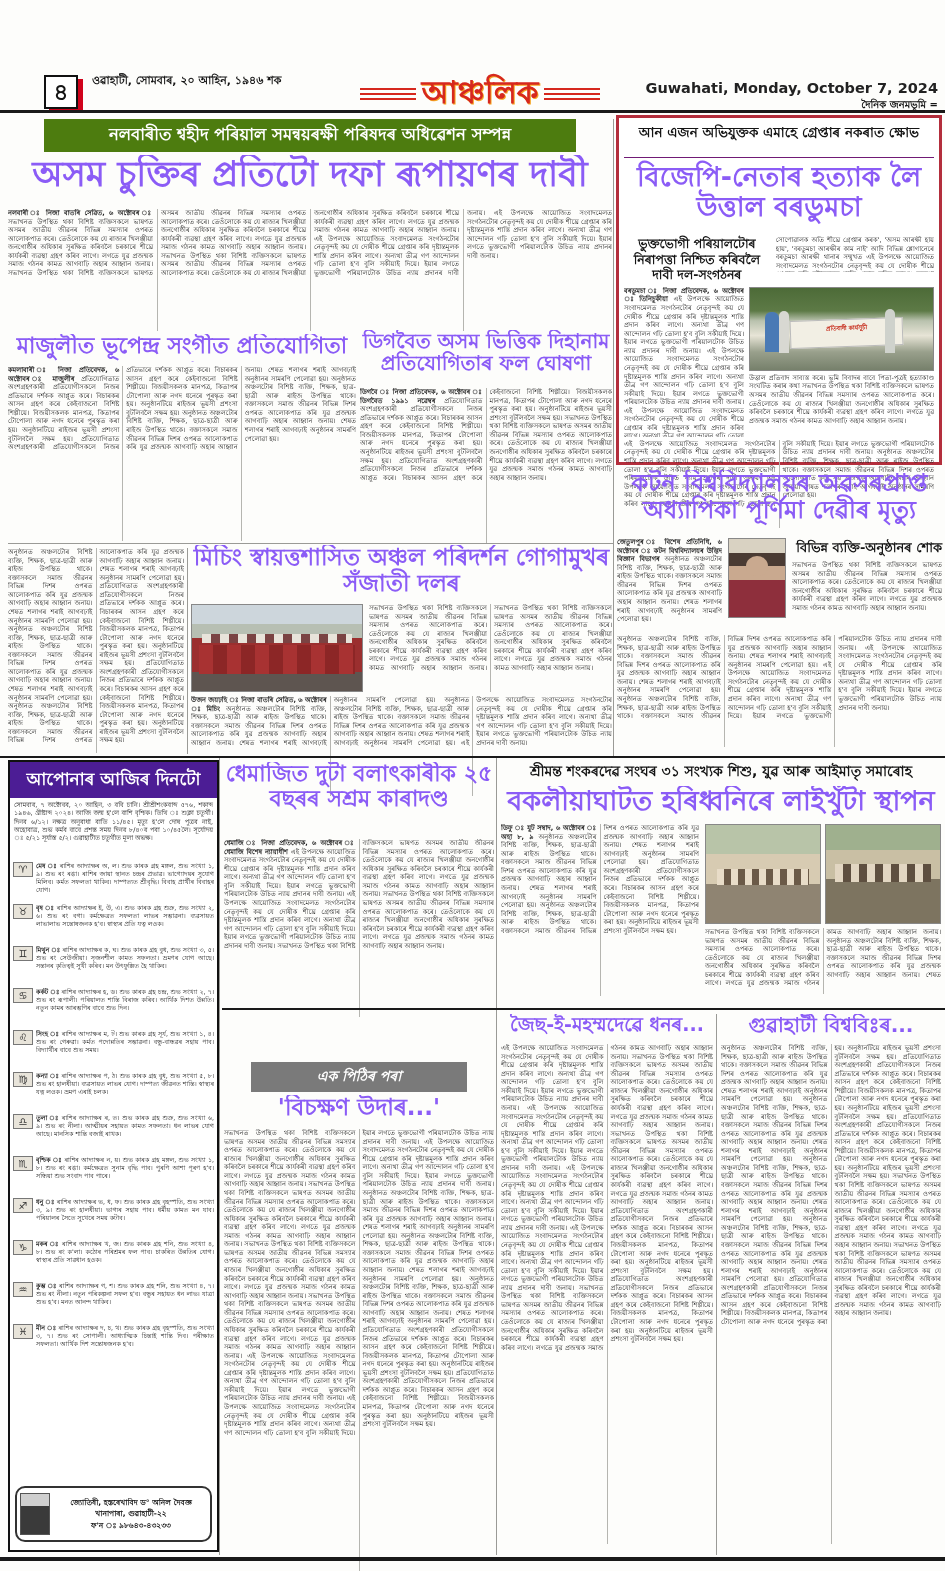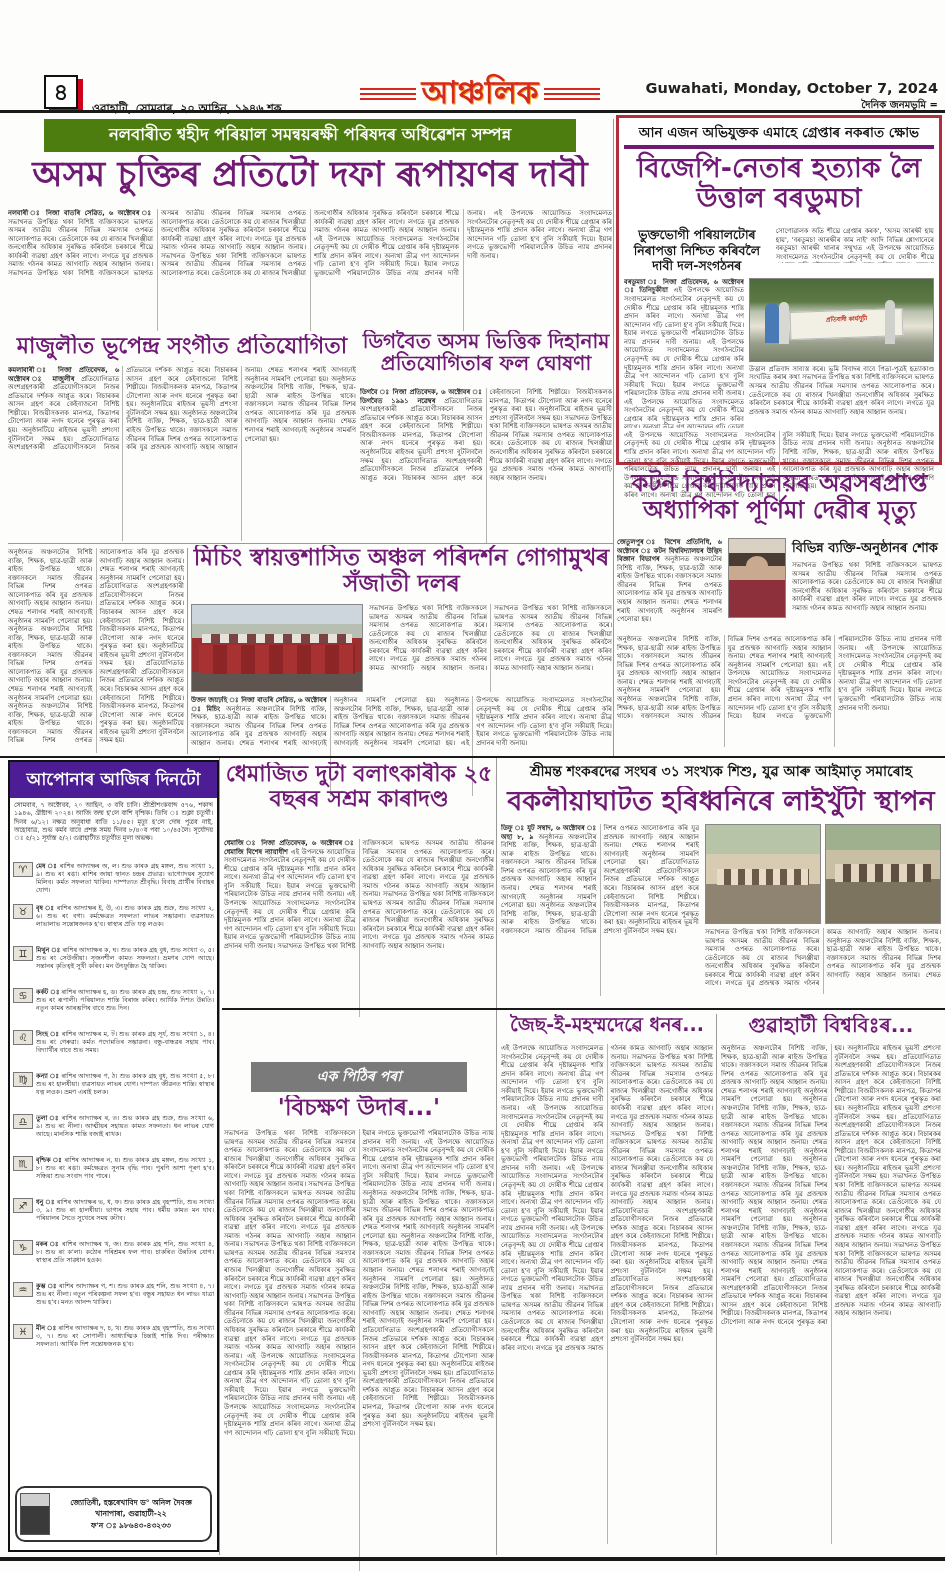--- a/index.html
+++ b/index.html
@@ -7,21 +7,21 @@
   #page{position:relative;width:945px;height:1571px;background:#fdfdfb;margin:0 auto;
         font-family:"DejaVu Sans","Liberation Sans",sans-serif;color:#141414;overflow:hidden}
   .abs{position:absolute}
   .rule-h{position:absolute;background:#1a1a1a}
   .rule-v{position:absolute;background:#9a9a96;width:1px}
   .body-text{font-size:6.6px;line-height:1.3;text-align:justify;color:#202020;overflow:hidden}
   .body-text .dl{font-weight:bold}
   .c2{column-count:2;column-gap:7px;column-rule:1px solid #b5b5b0}
   .c3{column-count:3;column-gap:7px;column-rule:1px solid #b5b5b0}
   .c4{column-count:4;column-gap:8px;column-rule:1px solid #b5b5b0}
-  .headline{font-weight:bold;color:#701a75;text-align:center;line-height:1.12;overflow:hidden}
+  .headline{font-weight:bold;color:#8b5cf6;text-align:center;line-height:1.12;overflow:hidden}
   .kicker-red{background:#4d7c0f;color:#fff;font-weight:bold;text-align:center;overflow:hidden}
   .photo{position:absolute;overflow:hidden;border:1px solid #888}
   
   #pagenum{left:44px;top:75px;width:34px;height:34px;border:2px solid #111;background:#fff;
            box-shadow:5px 4px 0 #d0021b;font-size:23px;font-weight:bold;text-align:center;line-height:30px}
   .mast-lines{display:inline-block;width:56px;height:12px;vertical-align:middle;
     background:repeating-linear-gradient(#d6281e 0 2px,transparent 2px 5px);}
   
   #horo{left:8px;top:760px;width:211px;height:792px;border:2px solid #111;background:#fff}
   #horo-title{background:#4c1d95;color:#fff;font-weight:bold;font-size:17px;text-align:center;padding:4px 0}
@@ -39,21 +39,21 @@
   #bjp-box{left:616px;top:115px;width:326px;height:350px;border:3px solid #b32e3c;background:#fff;padding:4px 5px}
   .graylabel{background:#7a7a7a;color:#fff;font-style:italic;font-weight:bold;text-align:center;
              font-size:14px;padding:3px 0;width:80%;margin:0 auto}
 </style>
 </head>
 <body>
 
 <div id="page">
 
   <div class="abs" id="pagenum">৪</div>
-  <div class="abs" style="left:92px;top:100px;font-size:11px;font-weight:bold">ওৱাহাটী, সোমবাৰ, ২০ আহিন, ১৯৪৬ শক</div>
+  <div class="abs" style="left:92px;top:72px;font-size:11px;font-weight:bold">ওৱাহাটী, সোমবাৰ, ২০ আহিন, ১৯৪৬ শক</div>
 
   <div class="abs" style="left:300px;top:68px;width:360px;text-align:center">
     <span class="mast-lines"></span>
     <span style="color:#d6281e;font-size:31px;font-weight:bold;vertical-align:middle;text-shadow:1px 1px 0 #f5a623">আঞ্চলিক</span>
     <span class="mast-lines"></span>
   </div>
 
   <div class="abs" style="left:620px;top:80px;width:318px;text-align:right;font-size:14.5px;font-weight:bold;color:#222">Guwahati, Monday, October 7, 2024</div>
   <div class="abs" style="left:620px;top:97px;width:318px;text-align:right;font-size:10px;font-weight:bold;border-top:0">দৈনিক জনমভূমি =</div>
 
@@ -61,21 +61,21 @@
 
   <div class="abs" style="left:8px;top:119px;width:604px">
     <div class="kicker-red" style="width:88%;margin:0 auto;font-size:16.5px;padding:3px 0">নলবাৰীত শ্বহীদ পৰিয়াল সমন্বয়ৰক্ষী পৰিষদৰ অধিৱেশন সম্পন্ন</div>
     <div class="headline" style="font-size:35px;margin-top:3px;height:48px">অসম চুক্তিৰ প্ৰতিটো দফা ৰূপায়ণৰ দাবী</div>
     <div class="body-text c4" style="height:122px;margin-top:6px">
       <b class="dl">নলবাৰী ঃ নিজা বাতৰি সেৱিত, ৬ অক্টোবৰ ঃ </b><span>সভাখনত উপস্থিত থকা বিশিষ্ট ব্যক্তিসকলে ভাষণত অসমৰ জাতীয় জীৱনৰ বিভিন্ন সমস্যাৰ ওপৰত আলোকপাত কৰে। তেওঁলোকে কয় যে ৰাজ্যৰ খিলঞ্জীয়া জনগোষ্ঠীৰ অধিকাৰ সুৰক্ষিত কৰিবলৈ চৰকাৰে শীঘ্ৰে কাৰ্যকৰী ব্যৱস্থা গ্ৰহণ কৰিব লাগে। লগতে যুৱ প্ৰজন্মক সমাজ গঠনৰ কামত আগবাঢ়ি অহাৰ আহ্বান জনায়।  সভাখনত উপস্থিত থকা বিশিষ্ট ব্যক্তিসকলে ভাষণত অসমৰ জাতীয় জীৱনৰ বিভিন্ন সমস্যাৰ ওপৰত আলোকপাত কৰে। তেওঁলোকে কয় যে ৰাজ্যৰ খিলঞ্জীয়া জনগোষ্ঠীৰ অধিকাৰ সুৰক্ষিত কৰিবলৈ চৰকাৰে শীঘ্ৰে কাৰ্যকৰী ব্যৱস্থা গ্ৰহণ কৰিব লাগে। লগতে যুৱ প্ৰজন্মক সমাজ গঠনৰ কামত আগবাঢ়ি অহাৰ আহ্বান জনায়।  সভাখনত উপস্থিত থকা বিশিষ্ট ব্যক্তিসকলে ভাষণত অসমৰ জাতীয় জীৱনৰ বিভিন্ন সমস্যাৰ ওপৰত আলোকপাত কৰে। তেওঁলোকে কয় যে ৰাজ্যৰ খিলঞ্জীয়া জনগোষ্ঠীৰ অধিকাৰ সুৰক্ষিত কৰিবলৈ চৰকাৰে শীঘ্ৰে কাৰ্যকৰী ব্যৱস্থা গ্ৰহণ কৰিব লাগে। লগতে যুৱ প্ৰজন্মক সমাজ গঠনৰ কামত আগবাঢ়ি অহাৰ আহ্বান জনায়।  </span><span>এই উপলক্ষে আয়োজিত সংবাদমেলত সংগঠনটোৰ নেতৃবৃন্দই কয় যে দোষীক শীঘ্ৰে গ্ৰেপ্তাৰ কৰি দৃষ্টান্তমূলক শাস্তি প্ৰদান কৰিব লাগে। অন্যথা তীব্ৰ গণ আন্দোলন গঢ়ি তোলা হ'ব বুলি সকীয়াই দিয়ে। ইয়াৰ লগতে ভুক্তভোগী পৰিয়ালটোক উচিত ন্যায় প্ৰদানৰ দাবী জনায়।  এই উপলক্ষে আয়োজিত সংবাদমেলত সংগঠনটোৰ নেতৃবৃন্দই কয় যে দোষীক শীঘ্ৰে গ্ৰেপ্তাৰ কৰি দৃষ্টান্তমূলক শাস্তি প্ৰদান কৰিব লাগে। অন্যথা তীব্ৰ গণ আন্দোলন গঢ়ি তোলা হ'ব বুলি সকীয়াই দিয়ে। ইয়াৰ লগতে ভুক্তভোগী পৰিয়ালটোক উচিত ন্যায় প্ৰদানৰ দাবী জনায়।  </span>
     </div>
   </div>
 
   <div class="abs" id="bjp-box">
-    <div style="font-size:13.5px;font-weight:bold;text-align:center;border-bottom:4px solid #701a75;padding-bottom:0">আন এজন অভিযুক্তক এমাহে গ্ৰেপ্তাৰ নকৰাত ক্ষোভ</div>
+    <div style="font-size:13.5px;font-weight:bold;text-align:center;border-bottom:1px solid #701a75;padding-bottom:12px">আন এজন অভিযুক্তক এমাহে গ্ৰেপ্তাৰ নকৰাত ক্ষোভ</div>
     <div class="headline" style="font-size:27px;height:76px;padding-top:4px">বিজেপি-নেতাৰ হত্যাক লৈ উত্তাল বৰডুমচা</div>
     <div style="display:flex;gap:6px;margin-top:2px">
       <div style="flex:0 0 47%;font-size:12.5px;font-weight:bold;line-height:1.25;text-align:center">ভুক্তভোগী পৰিয়ালটোৰ নিৰাপত্তা নিশ্চিত কৰিবলৈ দাবী দল-সংগঠনৰ</div>
       <div class="body-text" style="flex:1;height:36px"><span>সোণোৱালক অতি শীঘ্ৰে গ্ৰেপ্তাৰ কৰক', 'অসম আৰক্ষী হায় হায়', 'বৰডুমচা আৰক্ষীৰ কাম নাই' আদি বিভিন্ন শ্লোগানেৰে বৰডুমচা আৰক্ষী থানাৰ সন্মুখত  </span><span>এই উপলক্ষে আয়োজিত সংবাদমেলত সংগঠনটোৰ নেতৃবৃন্দই কয় যে দোষীক শীঘ্ৰে গ্ৰেপ্তাৰ কৰি দৃষ্টান্তমূলক শাস্তি প্ৰদান কৰিব লাগে। অন্যথা তীব্ৰ গণ আন্দোলন গঢ়ি তোলা হ'ব বুলি সকীয়াই দিয়ে। ইয়াৰ লগতে ভুক্তভোগী পৰিয়ালটোক উচিত ন্যায় প্ৰদানৰ দাবী জনায়।  </span></div>
     </div>
     <div style="display:flex;gap:5px;margin-top:4px">
       <div class="body-text" style="flex:0 0 120px;height:150px">
         <b class="dl">বৰডুমচা ঃ নিজা প্ৰতিবেদক, ৬ অক্টোবৰ ঃ তিনিচুকীয়া </b><span>এই উপলক্ষে আয়োজিত সংবাদমেলত সংগঠনটোৰ নেতৃবৃন্দই কয় যে দোষীক শীঘ্ৰে গ্ৰেপ্তাৰ কৰি দৃষ্টান্তমূলক শাস্তি প্ৰদান কৰিব লাগে। অন্যথা তীব্ৰ গণ আন্দোলন গঢ়ি তোলা হ'ব বুলি সকীয়াই দিয়ে। ইয়াৰ লগতে ভুক্তভোগী পৰিয়ালটোক উচিত ন্যায় প্ৰদানৰ দাবী জনায়।  এই উপলক্ষে আয়োজিত সংবাদমেলত সংগঠনটোৰ নেতৃবৃন্দই কয় যে দোষীক শীঘ্ৰে গ্ৰেপ্তাৰ কৰি দৃষ্টান্তমূলক শাস্তি প্ৰদান কৰিব লাগে। অন্যথা তীব্ৰ গণ আন্দোলন গঢ়ি তোলা হ'ব বুলি সকীয়াই দিয়ে। ইয়াৰ লগতে ভুক্তভোগী পৰিয়ালটোক উচিত ন্যায় প্ৰদানৰ দাবী জনায়।  এই উপলক্ষে আয়োজিত সংবাদমেলত সংগঠনটোৰ নেতৃবৃন্দই কয় যে দোষীক শীঘ্ৰে গ্ৰেপ্তাৰ কৰি দৃষ্টান্তমূলক শাস্তি প্ৰদান কৰিব লাগে। অন্যথা তীব্ৰ গণ আন্দোলন গঢ়ি তোলা হ'ব বুলি সকীয়াই দিয়ে। ইয়াৰ লগতে ভুক্তভোগী পৰিয়ালটোক উচিত ন্যায় প্ৰদানৰ দাবী জনায়।  </span>
       </div>
       <div style="flex:1">
@@ -131,21 +131,21 @@
   <div class="abs" style="left:617px;top:470px;width:325px">
     <div class="headline" style="font-size:24px;height:64px">কটন বিশ্ববিদ্যালয়ৰ অৱসৰপ্ৰাপ্ত অধ্যাপিকা পূৰ্ণিমা দেৱীৰ মৃত্যু</div>
     <div style="display:flex;gap:6px;margin-top:4px">
       <div class="body-text" style="flex:1;height:92px">
         <b class="dl">জেতুলপুৰ ঃ বিশেষ প্ৰতিনিধি, ৬ অক্টোবৰ ঃ কটন বিশ্ববিদ্যালয়ৰ উদ্ভিদ বিজ্ঞান বিভাগৰ </b><span>অনুষ্ঠানত অঞ্চলটোৰ বিশিষ্ট ব্যক্তি, শিক্ষক, ছাত্ৰ-ছাত্ৰী আৰু ৰাইজ উপস্থিত থাকে। বক্তাসকলে সমাজ জীৱনৰ বিভিন্ন দিশৰ ওপৰত আলোকপাত কৰি যুৱ প্ৰজন্মক আগবাঢ়ি অহাৰ আহ্বান জনায়। শেষত শলাগৰ শৰাই আগবঢ়াই অনুষ্ঠানৰ সামৰণি পেলোৱা হয়।  </span>
       </div>
       <div class="photo" style="position:relative;flex:0 0 58px;height:80px;background:linear-gradient(#d9d2c2 0 18%,#4a3b33 18% 34%,#c9a98f 34% 52%,#8e2f3c 52% 100%)">
         <div style="position:absolute;left:30%;top:22%;width:40%;height:26%;background:#c9a98f;border-radius:50% 50% 45% 45%"></div>
       </div>
       <div style="flex:0 0 150px">
-        <div style="font-size:13px;font-weight:bold;text-align:left">বিভিন্ন ব্যক্তি-অনুষ্ঠানৰ শোক</div>
+        <div style="font-size:13px;font-weight:bold;text-align:right">বিভিন্ন ব্যক্তি-অনুষ্ঠানৰ শোক</div>
         <div class="body-text" style="height:70px;margin-top:2px"><span>সভাখনত উপস্থিত থকা বিশিষ্ট ব্যক্তিসকলে ভাষণত অসমৰ জাতীয় জীৱনৰ বিভিন্ন সমস্যাৰ ওপৰত আলোকপাত কৰে। তেওঁলোকে কয় যে ৰাজ্যৰ খিলঞ্জীয়া জনগোষ্ঠীৰ অধিকাৰ সুৰক্ষিত কৰিবলৈ চৰকাৰে শীঘ্ৰে কাৰ্যকৰী ব্যৱস্থা গ্ৰহণ কৰিব লাগে। লগতে যুৱ প্ৰজন্মক সমাজ গঠনৰ কামত আগবাঢ়ি অহাৰ আহ্বান জনায়।  </span></div>
       </div>
     </div>
     <div class="body-text c3" style="height:112px;margin-top:4px">
       <span>অনুষ্ঠানত অঞ্চলটোৰ বিশিষ্ট ব্যক্তি, শিক্ষক, ছাত্ৰ-ছাত্ৰী আৰু ৰাইজ উপস্থিত থাকে। বক্তাসকলে সমাজ জীৱনৰ বিভিন্ন দিশৰ ওপৰত আলোকপাত কৰি যুৱ প্ৰজন্মক আগবাঢ়ি অহাৰ আহ্বান জনায়। শেষত শলাগৰ শৰাই আগবঢ়াই অনুষ্ঠানৰ সামৰণি পেলোৱা হয়।  অনুষ্ঠানত অঞ্চলটোৰ বিশিষ্ট ব্যক্তি, শিক্ষক, ছাত্ৰ-ছাত্ৰী আৰু ৰাইজ উপস্থিত থাকে। বক্তাসকলে সমাজ জীৱনৰ বিভিন্ন দিশৰ ওপৰত আলোকপাত কৰি যুৱ প্ৰজন্মক আগবাঢ়ি অহাৰ আহ্বান জনায়। শেষত শলাগৰ শৰাই আগবঢ়াই অনুষ্ঠানৰ সামৰণি পেলোৱা হয়।  </span><span>এই উপলক্ষে আয়োজিত সংবাদমেলত সংগঠনটোৰ নেতৃবৃন্দই কয় যে দোষীক শীঘ্ৰে গ্ৰেপ্তাৰ কৰি দৃষ্টান্তমূলক শাস্তি প্ৰদান কৰিব লাগে। অন্যথা তীব্ৰ গণ আন্দোলন গঢ়ি তোলা হ'ব বুলি সকীয়াই দিয়ে। ইয়াৰ লগতে ভুক্তভোগী পৰিয়ালটোক উচিত ন্যায় প্ৰদানৰ দাবী জনায়।  এই উপলক্ষে আয়োজিত সংবাদমেলত সংগঠনটোৰ নেতৃবৃন্দই কয় যে দোষীক শীঘ্ৰে গ্ৰেপ্তাৰ কৰি দৃষ্টান্তমূলক শাস্তি প্ৰদান কৰিব লাগে। অন্যথা তীব্ৰ গণ আন্দোলন গঢ়ি তোলা হ'ব বুলি সকীয়াই দিয়ে। ইয়াৰ লগতে ভুক্তভোগী পৰিয়ালটোক উচিত ন্যায় প্ৰদানৰ দাবী জনায়।  </span>
     </div>
   </div>
 
   <div class="rule-v" style="left:613px;top:119px;height:637px"></div>
   <div class="rule-h" style="left:0;top:756px;width:945px;height:2px"></div>

